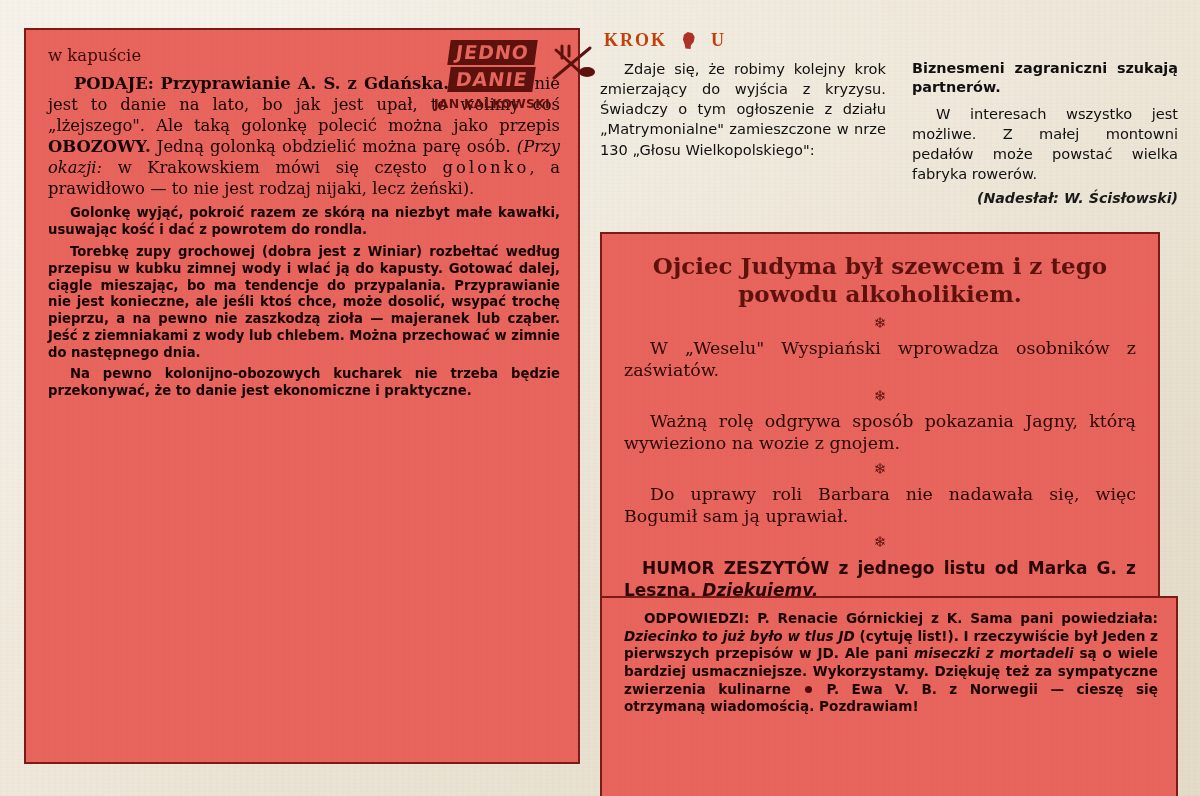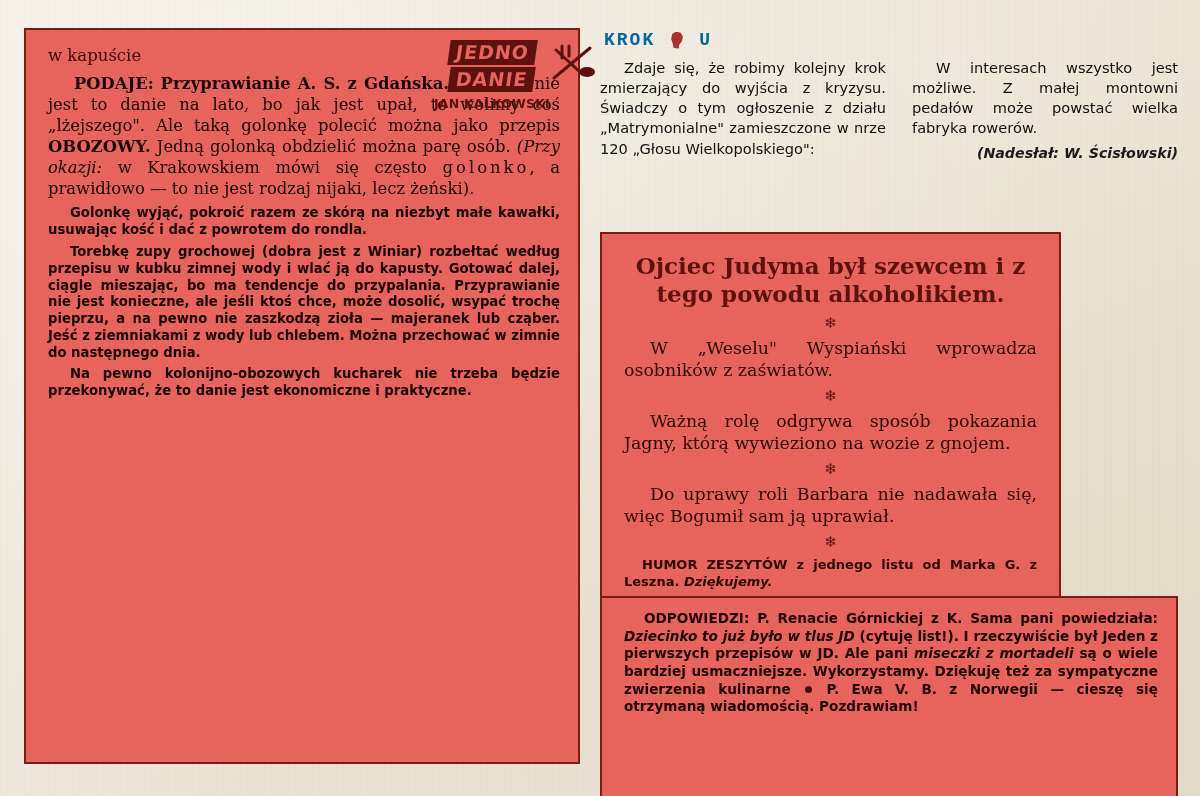--- a/index.html
+++ b/index.html
@@ -125,25 +125,25 @@
   }
 
   
   .right-area {
     position: absolute;
     left: 600px;
     top: 24px;
     width: 578px;
   }
   .krok-head {
-    font-family: Liberation Mono, monospace;
+    font-family: Liberation Serif, serif;
     font-weight: bold;
     font-size: 18px;
     letter-spacing: 2px;
-    color: #0369a1;
+    color: #c2410c;
     margin: 6px 0 8px 4px;
     display: flex;
     align-items: center;
     gap: 14px;
   }
   .foot-mark {
     display: inline-block;
     width: 16px; height: 17px;
     background: #b03126;
     clip-path: polygon(42% 0%, 72% 8%, 85% 30%, 80% 58%, 62% 78%, 60% 100%, 28% 97%, 22% 70%, 12% 44%, 18% 16%);
@@ -180,21 +180,21 @@
     font-weight: bold;
     text-align: right;
     margin-top: 2px;
   }
 
   
   .humor-block {
     position: absolute;
     left: 600px;
     top: 232px;
-    width: 461px;
+    width: 560px;
     min-height: 348px;
     background: #e8655d;
     border: 2px solid #7d1c16;
     box-sizing: border-box;
     padding: 14px 18px 10px 18px;
     text-align: center;
   }
   .humor-title {
     font-family: "DejaVu Serif", serif;
     font-weight: bold;
@@ -215,21 +215,21 @@
     font-size: 17.4px;
     line-height: 1.26;
     color: #2a0705;
     text-align: justify;
     margin: 0 4px;
     text-indent: 26px;
   }
   .humor-foot {
     font-family: "DejaVu Sans", sans-serif;
     font-weight: bold;
-    font-size: 13px;
+    font-size: 17px;
     line-height: 1.3;
     color: #2a0705;
     text-align: justify;
     margin: 0 4px;
     text-indent: 18px;
   }
   .humor-foot i { font-style: italic; }
 
   
   .answers-block {
@@ -307,23 +307,24 @@
 </section>
 
 <section class="right-area">
   <div class="krok-head">
     <span>KROK</span>
   <span class="foot-mark"></span>
       <span>U</span>
     </div>
   <div class="two-col">
     <div class="col-a">
-      <p class="p-col indent">Zdaje się, że robimy kolejny krok zmierzający do wyjścia z kryzysu. Świadczy o tym ogłoszenie z działu „Matrymonialne" zamieszczone w nrze 120 „Głosu Wielkopolskiego":</p>
+      <p class="p-col indent">Zdaje się, że robimy kolejny krok zmierzający do wyjścia z kryzysu. Świadczy o tym ogłoszenie z działu „Matrymonialne" zamieszczone w nrze 130 „Głosu Wielkopolskiego":</p>
     </div>
     <div class="col-b">
+      <p class="bold-head">Biznesmeni zagraniczni szukają partnerów.</p>
       <p class="p-col indent">W interesach wszystko jest możliwe. Z małej montowni pedałów może powstać wielka fabryka rowerów.</p>
       <p class="sign">(Nadesłał: W. Ścisłowski)</p>
     </div>
   </div>
 </section>
 
 <section class="humor-block">
   <div class="humor-title">Ojciec Judyma był szewcem i z tego powodu alkoholikiem.</div>
   <div class="star">❄</div>
   <p class="humor-p">W „Weselu" Wyspiański wprowadza osobników z zaświatów.</p>

